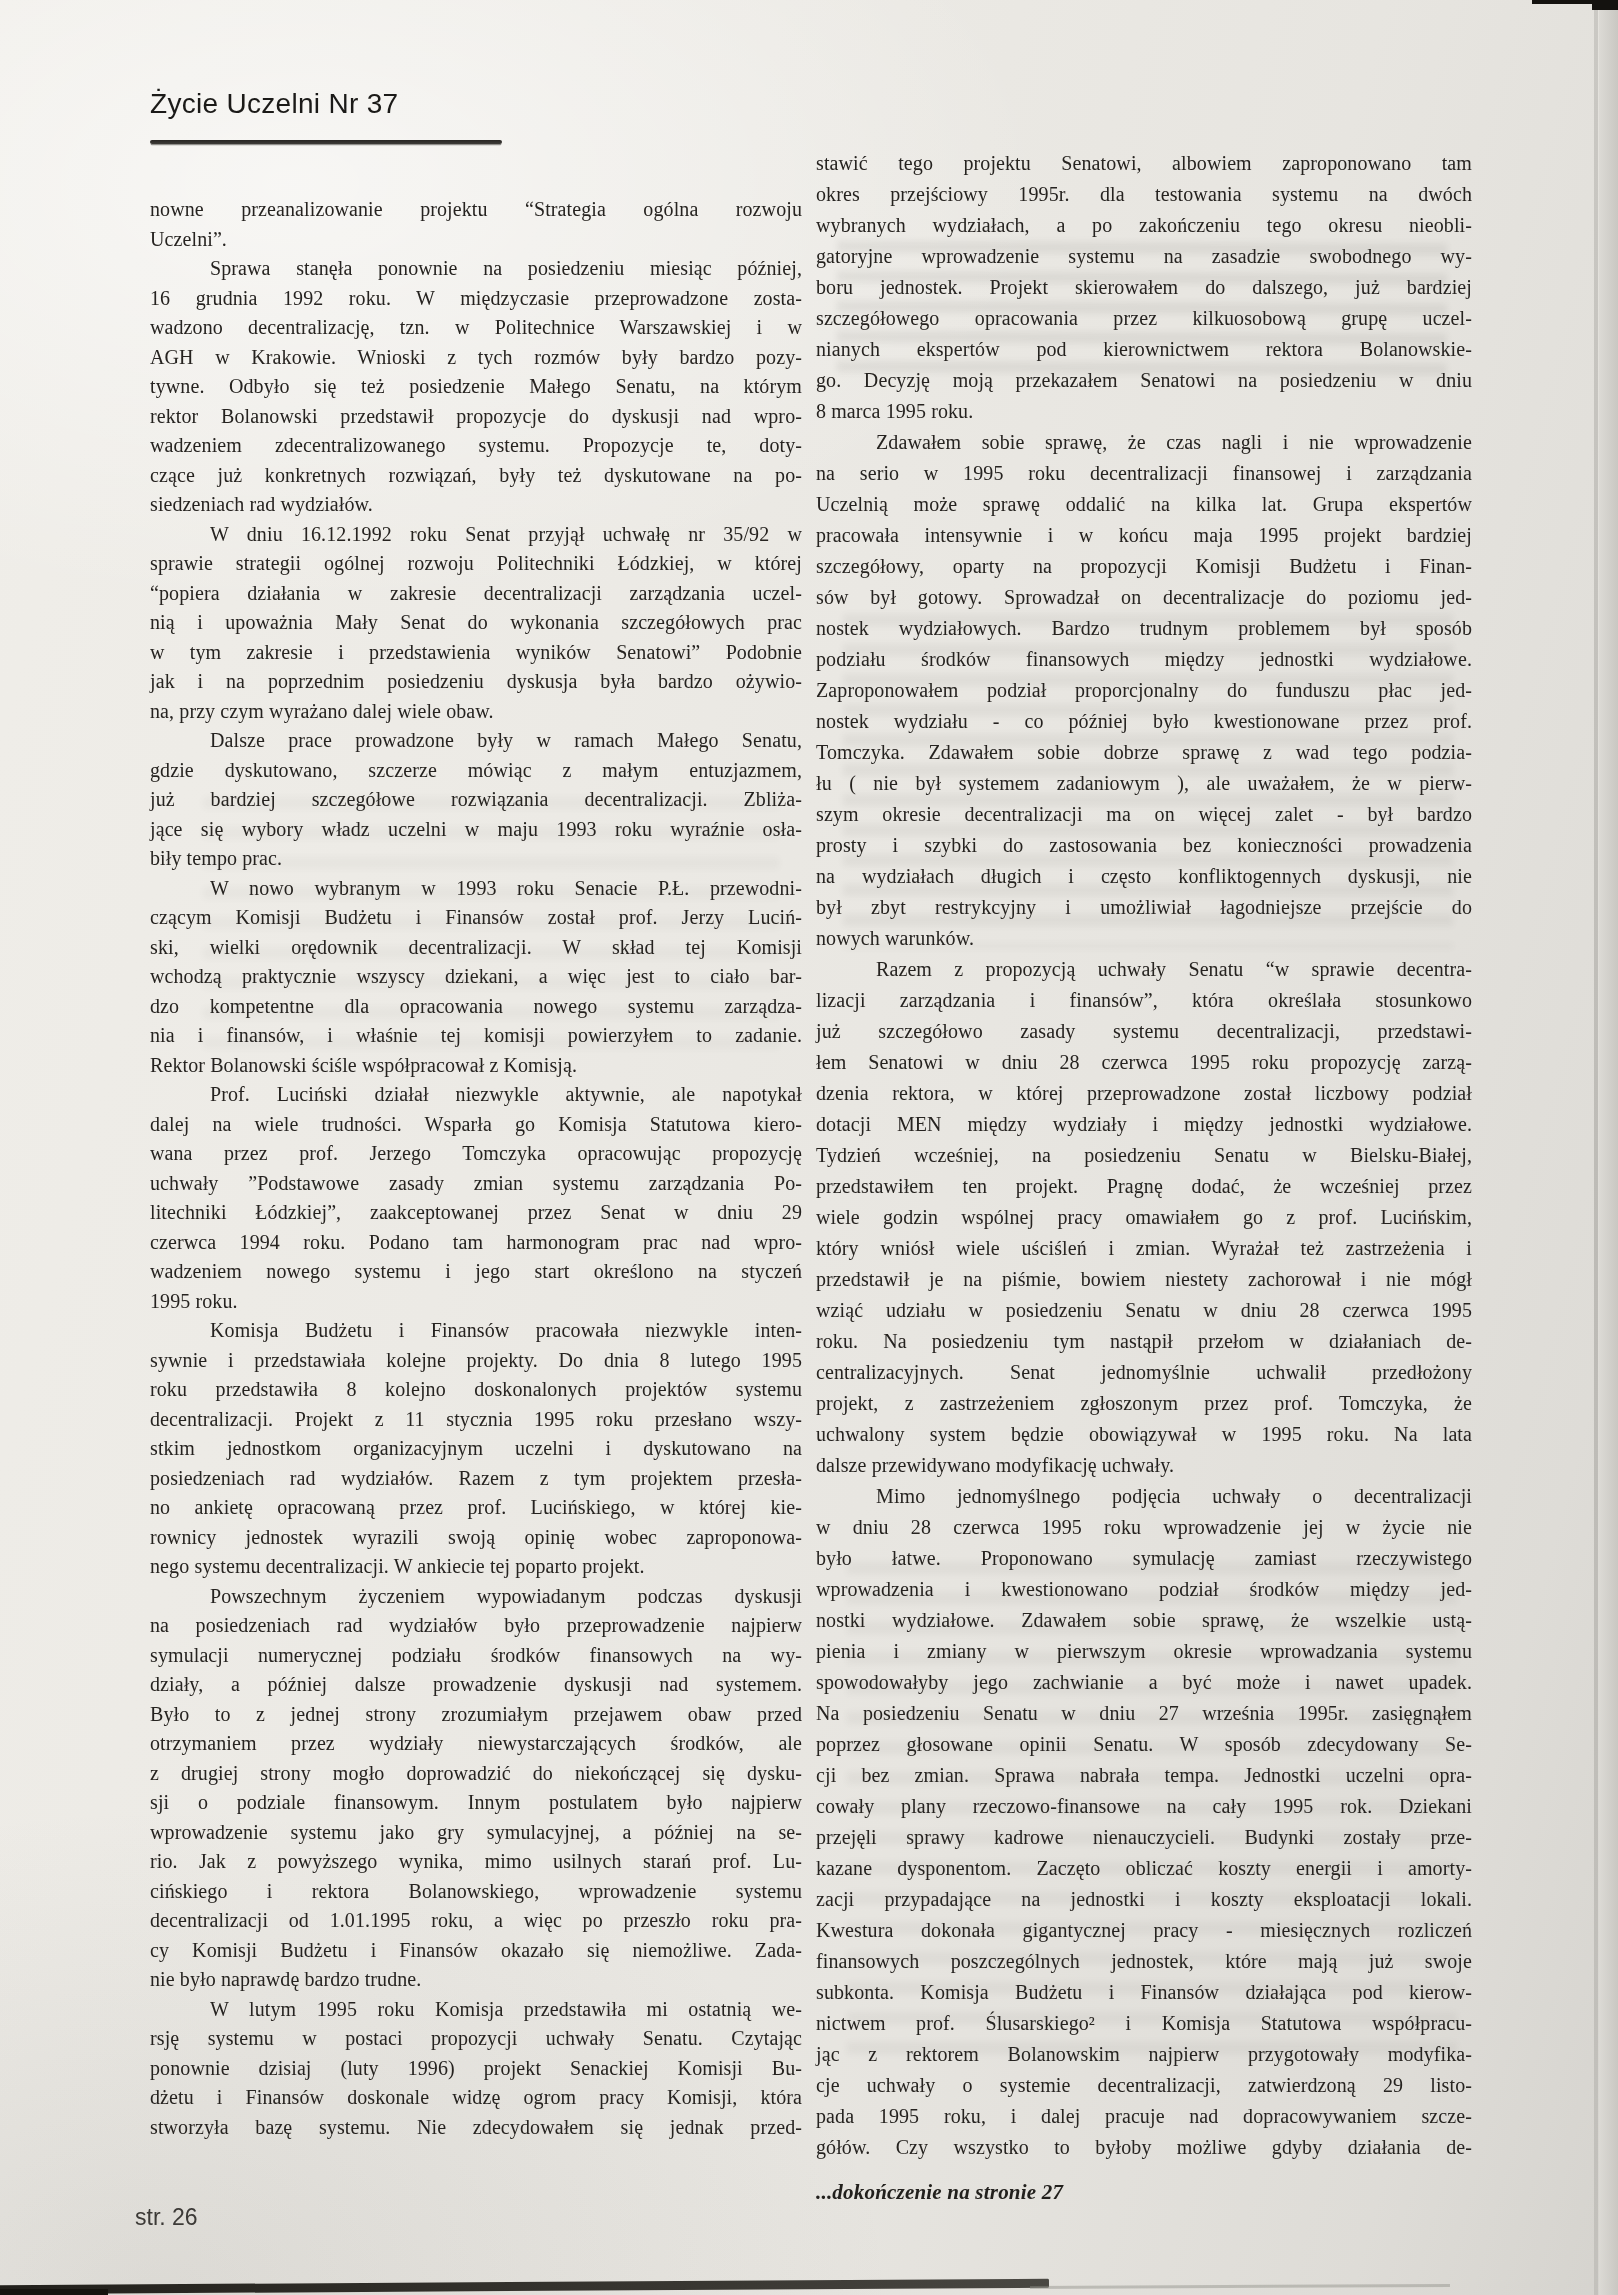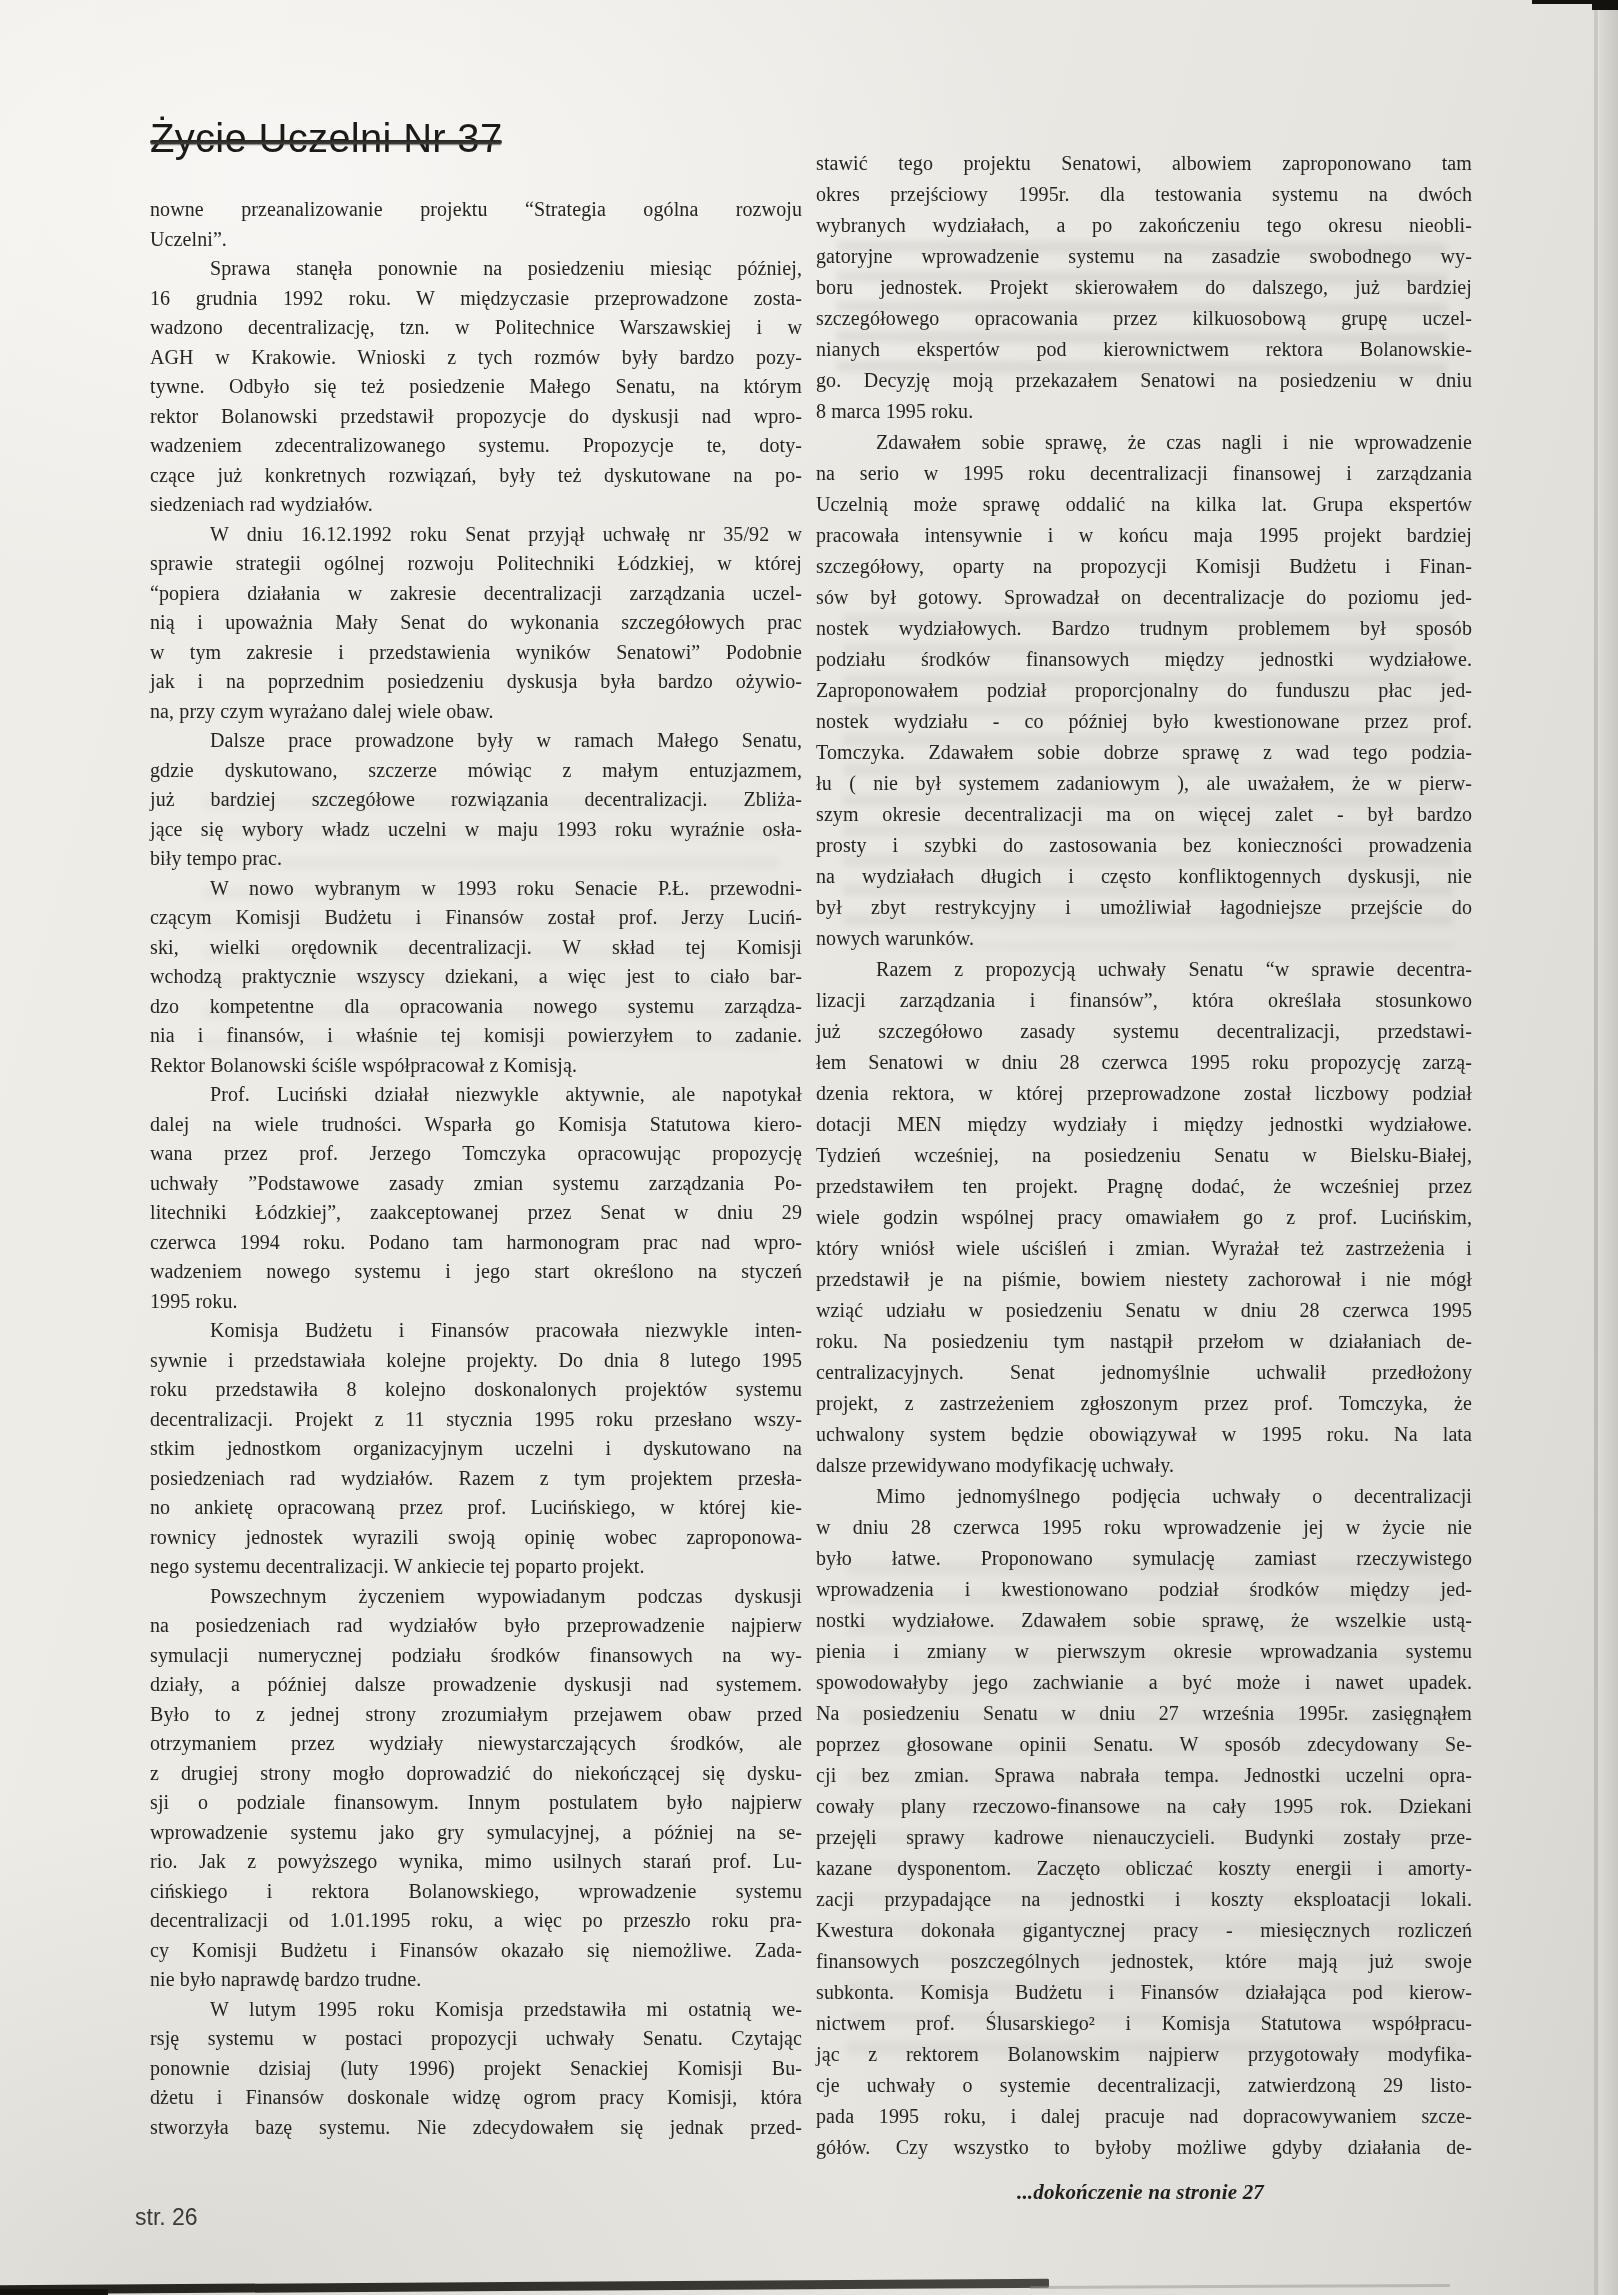--- a/index.html
+++ b/index.html
@@ -27,43 +27,43 @@
     background:#8f8d87;opacity:.45;transform:rotate(-0.25deg);}
   .corner-bl{position:absolute;left:0;top:2289px;width:108px;height:6.8px;background:#16140f;}
   
   .ghost{position:absolute;opacity:.07;filter:blur(3.4px);pointer-events:none;
     background:repeating-linear-gradient(180deg,rgba(70,68,64,0) 0 17.6px,rgba(70,68,64,.85) 17.6px 30px);}
   .ghost-a{left:837px;top:224px;width:610px;height:163px;transform:rotate(.3deg);opacity:.09;}
   .ghost-b{left:843px;top:596px;width:610px;height:352px;}
   .ghost-c{left:847px;top:1544px;width:610px;height:515px;opacity:.06;}
   .ghost-d{left:203px;top:779px;width:576px;height:284px;opacity:.045;}
   
-  .masthead{position:absolute;left:150px;top:116px;
-    font-family:"Liberation Sans", sans-serif;font-size:40px;letter-spacing:0.3px;color:#1b1a18;text-align:center;}
+  .masthead{position:absolute;left:150px;top:88px;
+    font-family:"Liberation Sans", sans-serif;font-size:28px;letter-spacing:0.3px;color:#1b1a18;text-align:center;}
   .masthead-rule{position:absolute;left:150px;top:140px;width:352px;height:4.1px;
     background:linear-gradient(180deg,#282623,#3e3c38);border-radius:2px;
     box-shadow:0 2px 0 -0.7px rgba(60,58,54,.55);}
   
   .col{position:absolute;top:148px;font-size:20px;}
   .col-left{left:150px;width:652px;margin-top:47px;}
   .col-right{left:816px;width:656px;}
   .line{
     text-align:justify;text-align-last:justify;
     white-space:nowrap;overflow:visible;
     letter-spacing:0.1px;
   }
   .col-left .line{height:29.5px;line-height:29.5px;}
   .col-right .line{height:31px;line-height:31px;}
   .line.first-indent{padding-left:60px;}
   .line.end{text-align-last:left;}
   
   .page-num{position:absolute;left:135px;top:2204px;
     font-family:"Liberation Sans", sans-serif;font-size:23px;color:#3c3a37;}
   .continuation{position:absolute;left:816px;top:2180px;width:649px;
-    text-align:center;font-style:italic;font-weight:bold;font-size:21px;color:#22201d;letter-spacing:0.2px;}
+    text-align:left;font-style:italic;font-weight:bold;font-size:21px;color:#22201d;letter-spacing:0.2px;}
 </style>
 </head>
 <body>
 
 <div class="scan">
 
   <div class="ghost ghost-a"></div>
   <div class="ghost ghost-b"></div>
   <div class="ghost ghost-c"></div>
   <div class="ghost ghost-d"></div>

